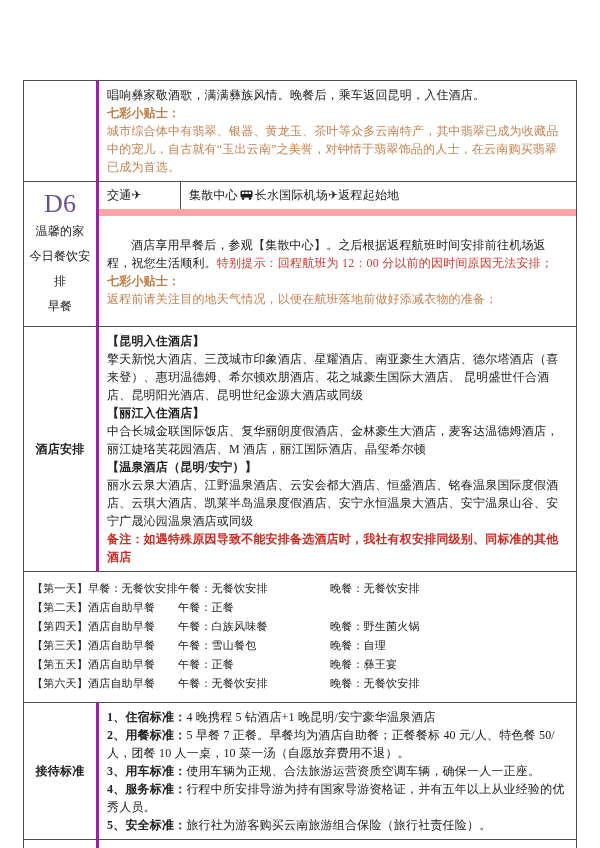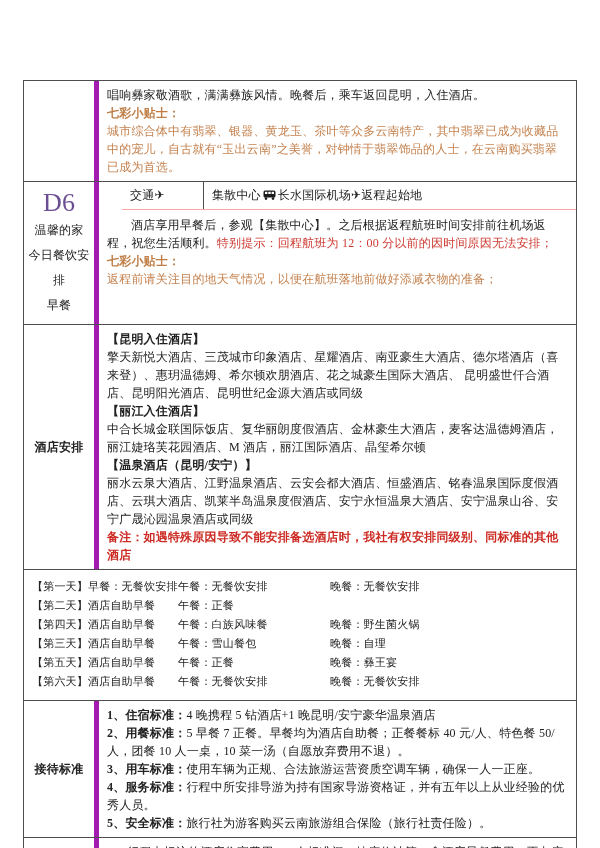--- a/index.html
+++ b/index.html
@@ -8,40 +8,40 @@
     font-family:"Liberation Serif","DejaVu Serif",serif;
     color:#222;font-size:12px;line-height:18px;letter-spacing:0.2px;
   }
   .doc-table{
     position:absolute;left:23px;top:80px;width:554px;
     border:1px solid #4d4d4d;box-sizing:border-box;
   }
   .t-row{display:flex;border-bottom:1px solid #4d4d4d;}
   .t-row:last-child{border-bottom:none;}
   .t-label{
-    flex:0 0 75px;width:75px;border-right:5px solid #a21caf;
+    flex:0 0 75px;width:75px;border-right:3px solid #a21caf;
     display:flex;align-items:center;justify-content:center;
     font-weight:bold;text-align:center;box-sizing:border-box;
   }
   .t-content{flex:1;padding:5px 8px 5px 8px;box-sizing:border-box;min-width:0;}
 
   
   .row-prev .t-content{min-height:66px;}
   .tip-title{color:#bf7d45;font-weight:bold;}
   .tip-body{color:#c4824f;}
 
   
   .day-cell{flex-direction:column;padding:6px 2px;}
   .day-code{color:#6b4e91;font-size:26px;line-height:30px;font-weight:normal;}
   .day-sub{font-weight:normal;font-size:12px;line-height:25px;}
   .day-right{flex:1;display:flex;flex-direction:column;min-width:0;}
-  .transport-row{display:flex;border-bottom:1px solid #fca5a5;margin-left:23px;}
+  .transport-row{display:flex;border-bottom:7px solid #fca5a5;}
   .transport-label{flex:0 0 82px;border-right:1px solid #4d4d4d;padding:4px 8px;box-sizing:border-box;}
   .transport-route{flex:1;padding:4px 8px;}
-  .day-desc{padding:6px 8px 6px 8px;min-height:84px;}
+  .day-desc{padding:6px 8px 6px 8px;min-height:84px;margin-top:14px;}
   .indent{ text-indent:2em; margin:0;}
   .red-text{color:#cd3b33;}
   .note-red{color:#cc2a22;font-weight:bold;}
   p{margin:0;}
   .bus-svg{display:inline-block;vertical-align:-1px;margin:0 2px;}
 
   
   .hotel-title{font-weight:bold;}
 
   

